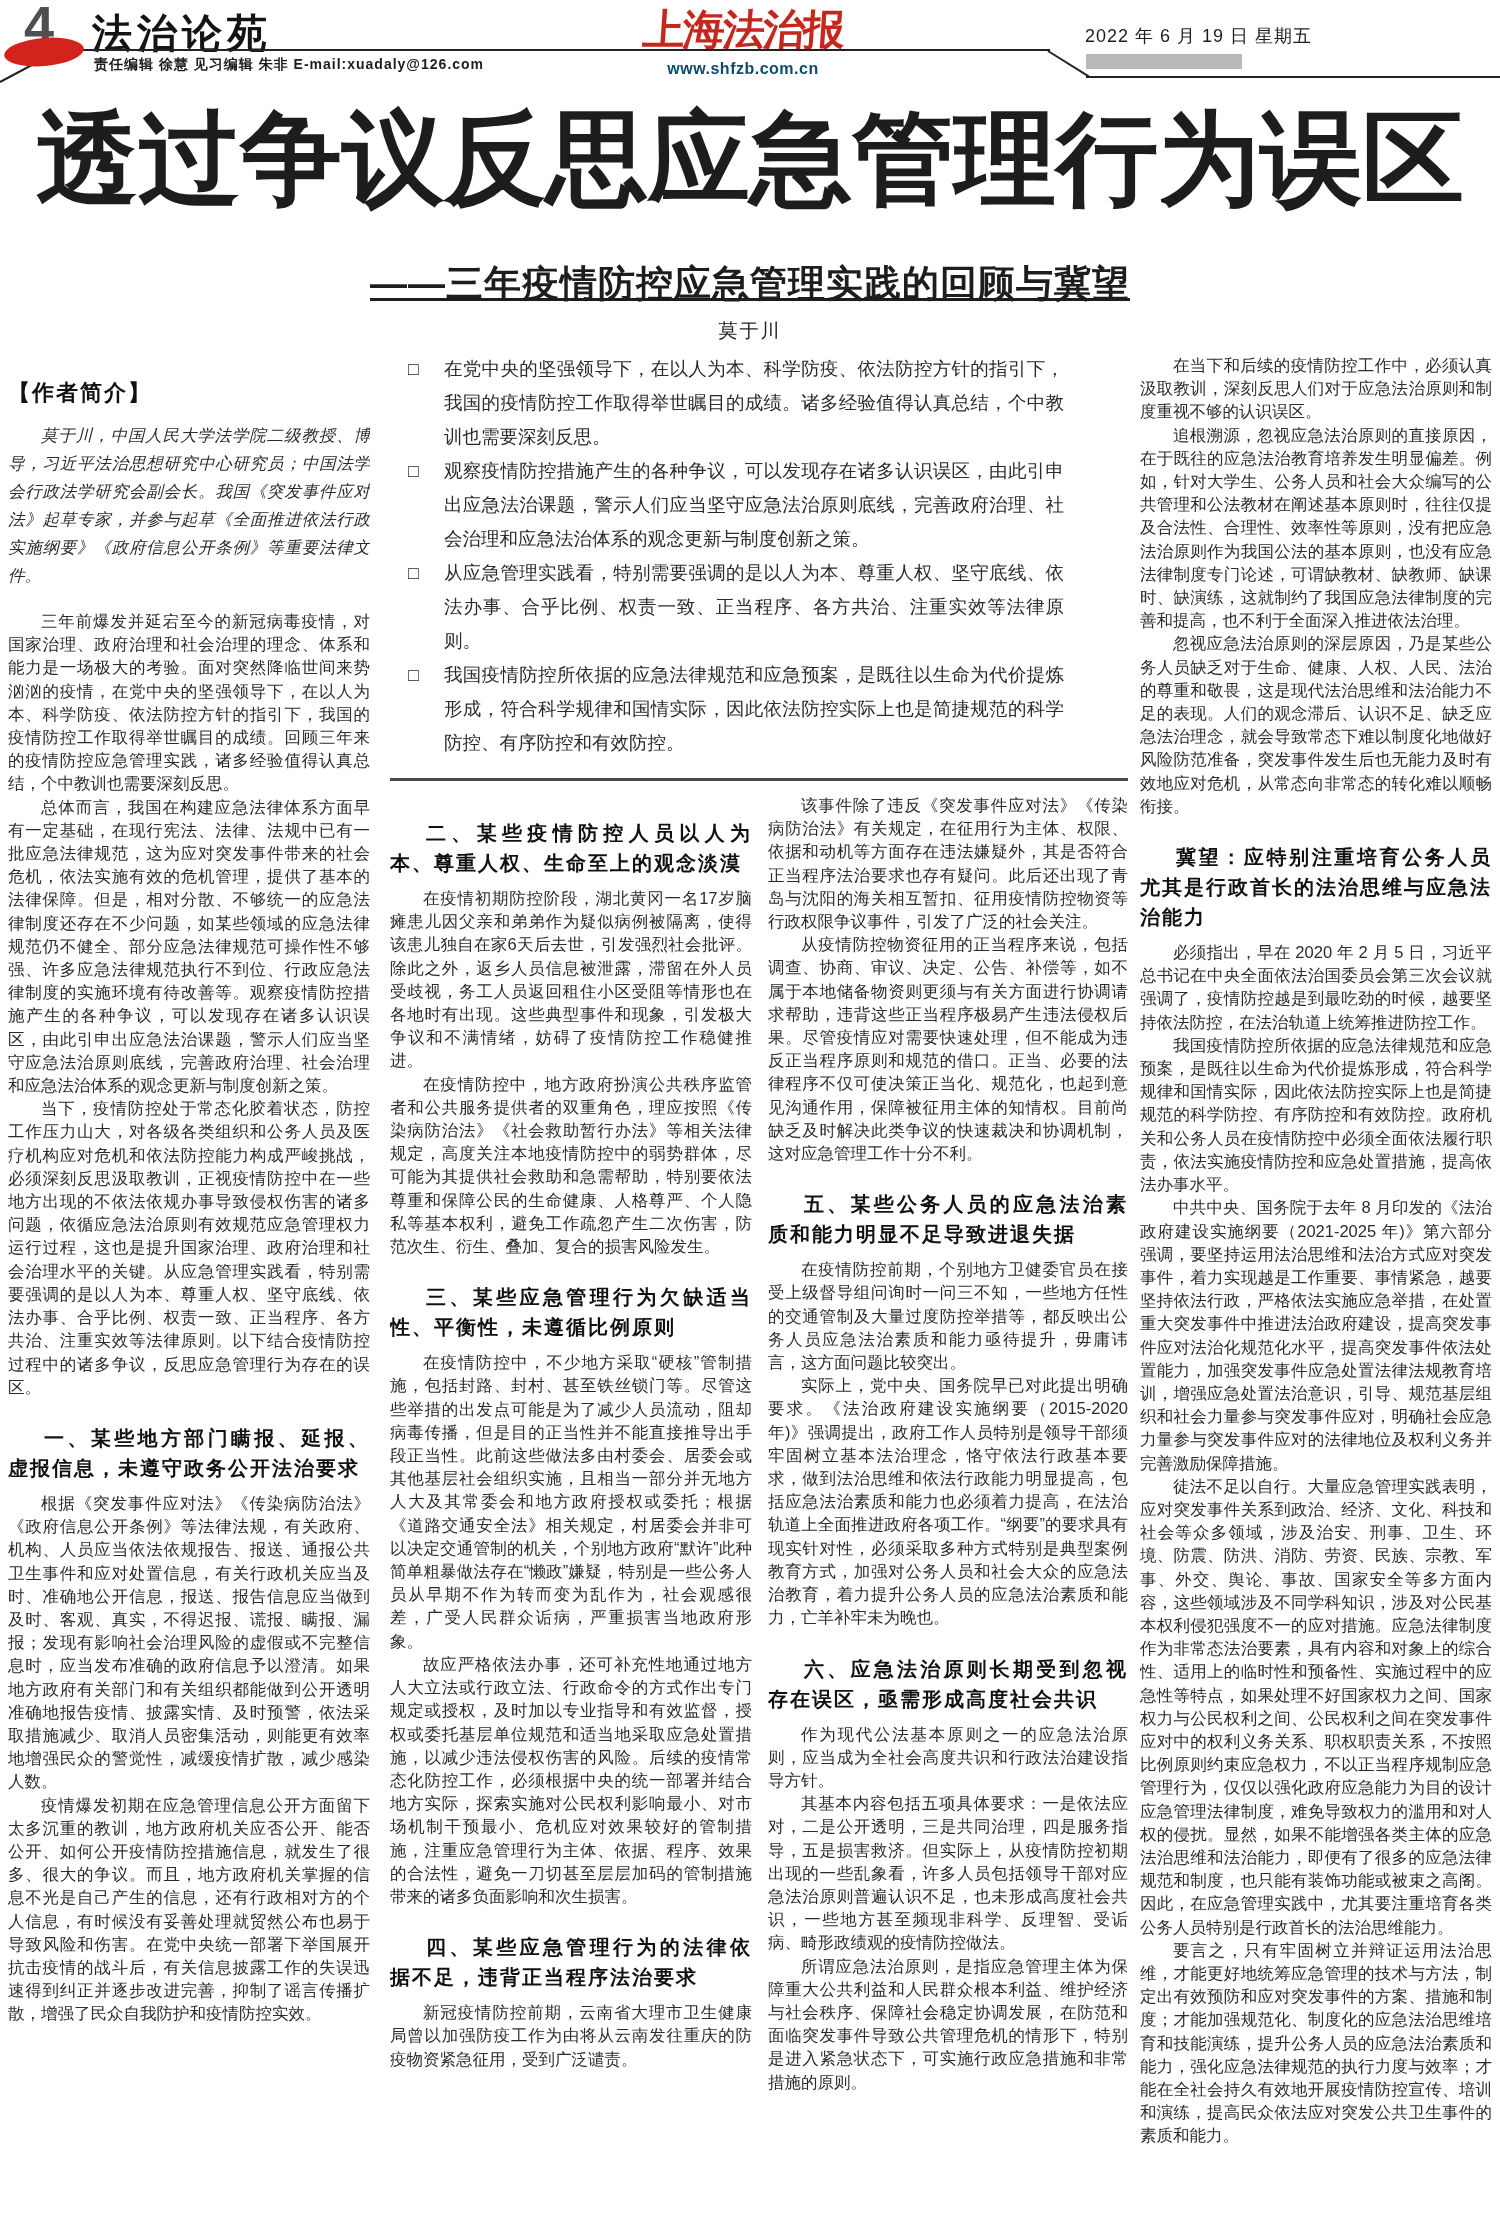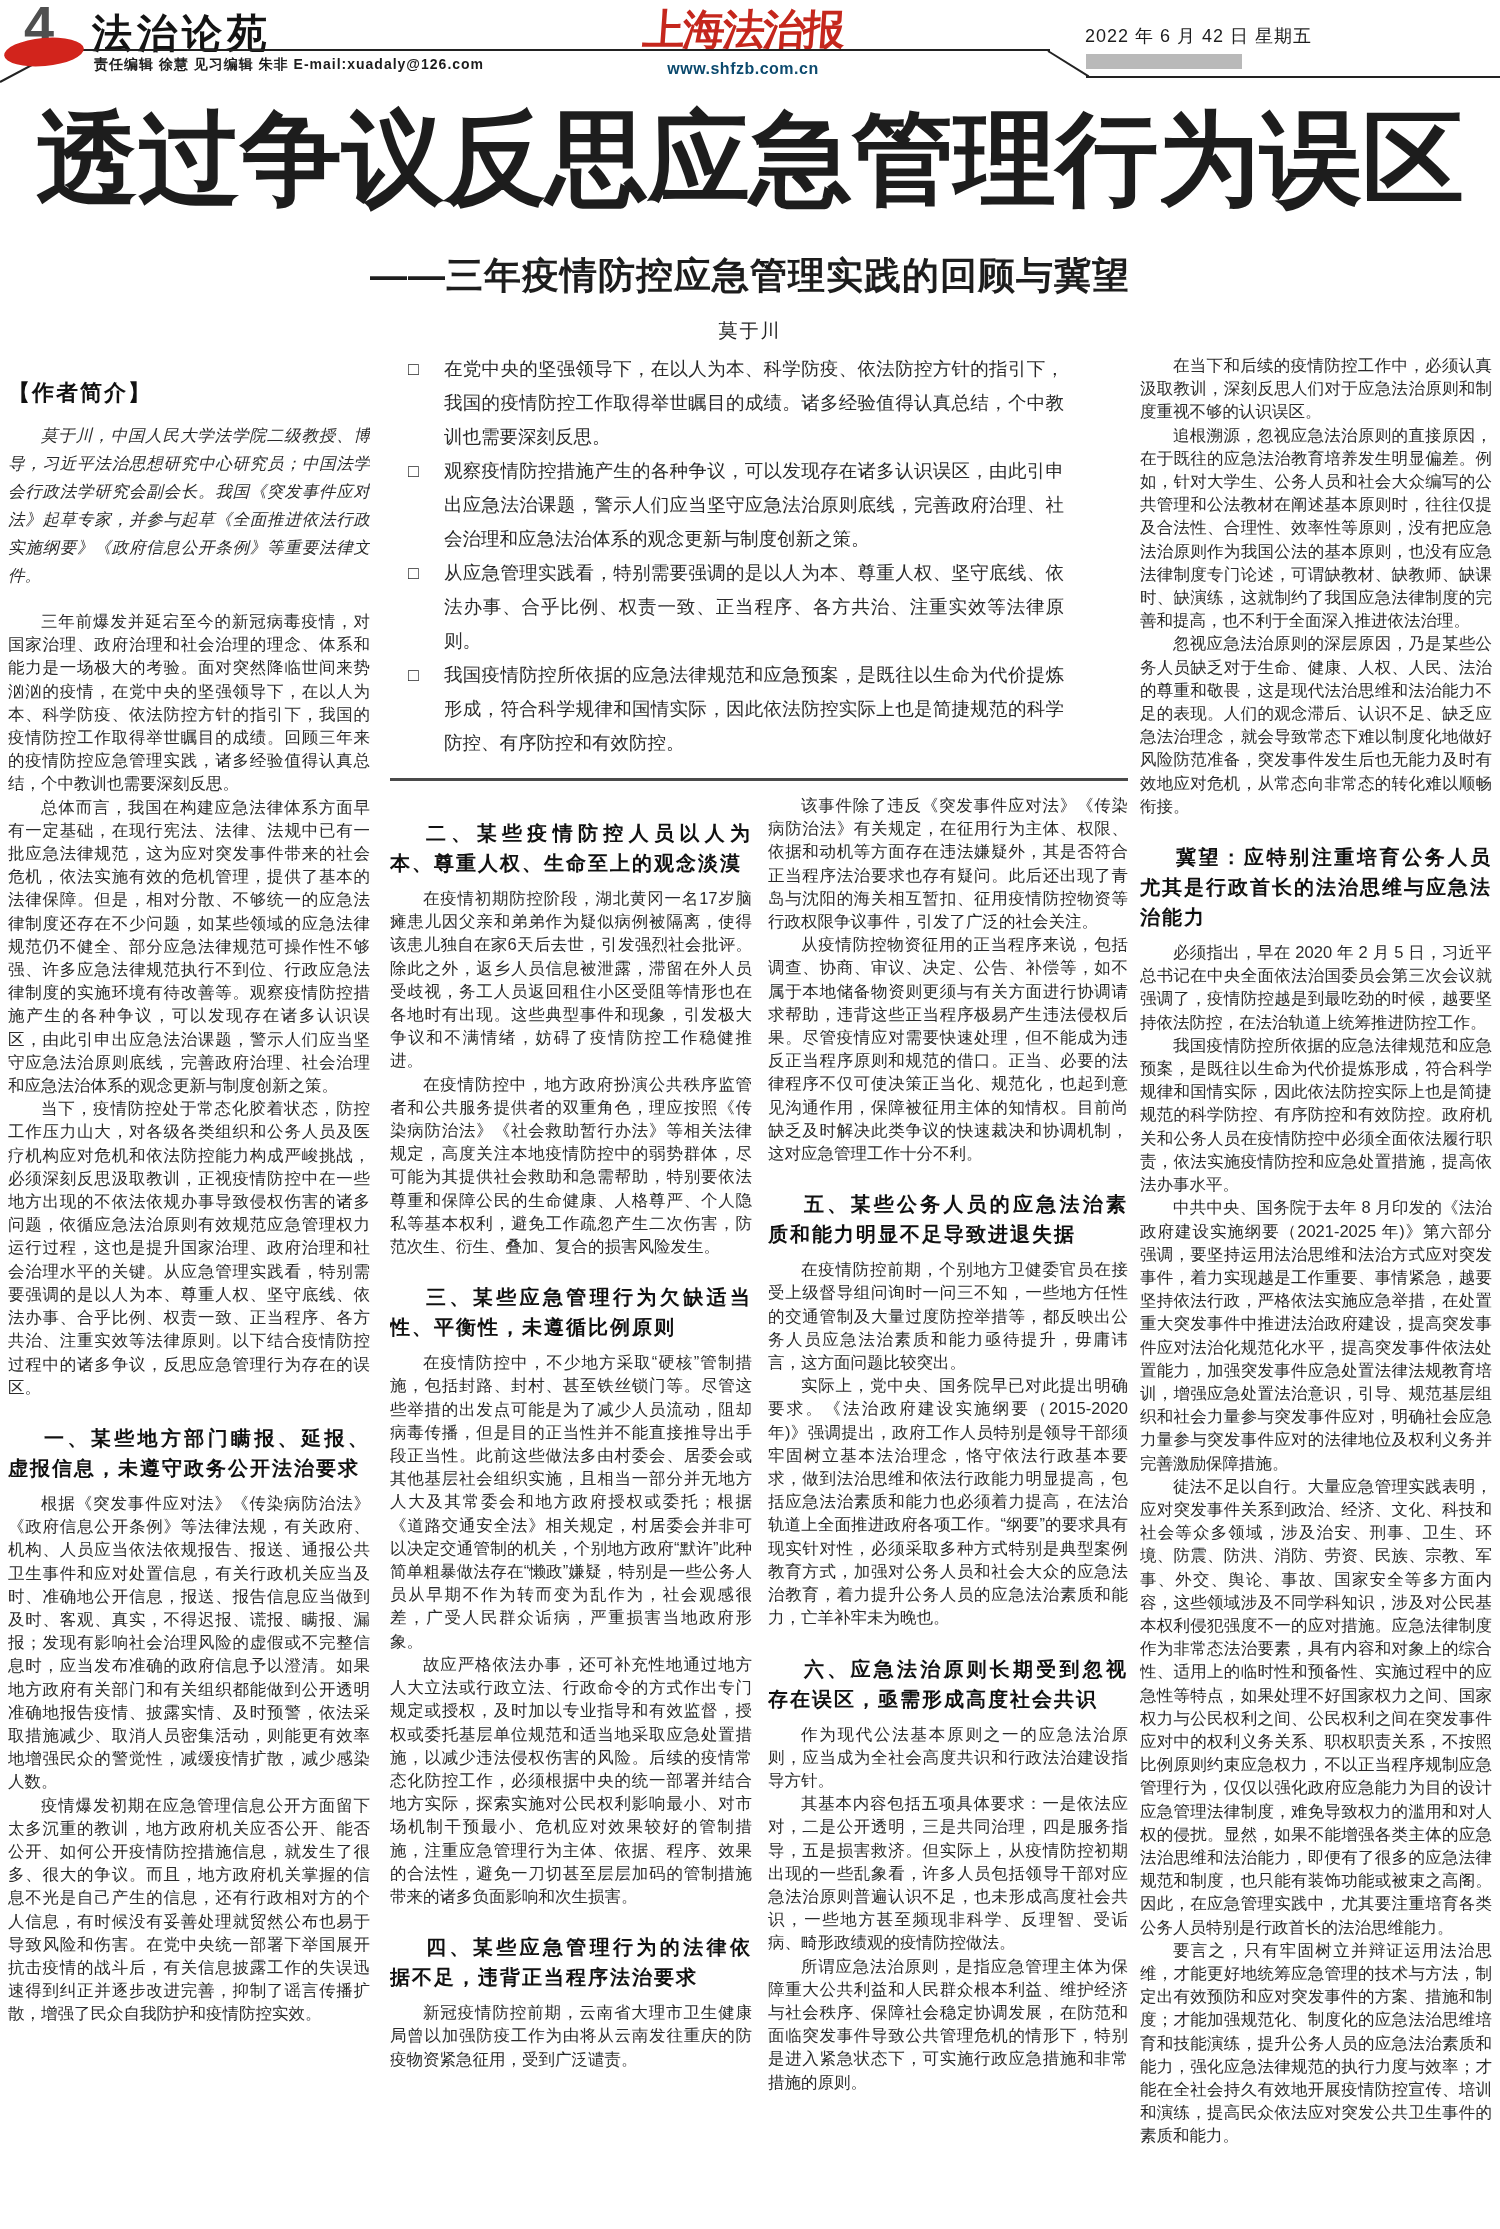--- a/index.html
+++ b/index.html
@@ -23,21 +23,21 @@
   .diag{position:absolute;background:#222;height:2px;transform-origin:left center;}
   .diag-a{left:0;top:81px;width:70px;transform:rotate(-28deg);}
   .line-a{left:58px;top:49px;width:992px;}
   .diag-b{left:1048px;top:50px;width:48px;transform:rotate(32deg);}
   .line-b{left:1086px;top:76px;width:414px;}
 
   
   .headline{position:absolute;left:0;right:0;top:84px;text-align:center;font-size:102px;font-weight:900;
         color:#1d1d1d;letter-spacing:0;line-height:150px;margin:0;}
   .subhead{position:absolute;left:0;right:0;top:247px;text-align:center;font-size:37px;font-weight:700;
-        color:#1d1d1d;letter-spacing:1px;margin:4px;}
+        color:#1d1d1d;letter-spacing:1px;margin:12px;text-decoration:underline;}
   .author{position:absolute;left:0;right:0;top:318px;text-align:center;font-size:19px;color:#222;letter-spacing:2px;}
 
   
   .bullets{position:absolute;left:408px;top:352px;width:656px;margin:0;padding:0;list-style:none;}
   .bullets li{position:relative;padding-left:36px;font-size:18.5px;line-height:34px;text-align:justify;color:#2a2a2a;}
   .bullets .mark{position:absolute;left:0;top:0;font-size:18px;}
   .mid-divider{position:absolute;left:390px;top:778px;width:738px;height:3px;background:#4a4a4a;}
 
   
   .col{position:absolute;overflow:hidden;}
@@ -60,21 +60,21 @@
   <div class="pagenum-badge">
     <span class="num">4</span>
     <span class="ellipse"></span>
   </div>
   <div class="section-title">法治论苑</div>
   <div class="editors">责任编辑 徐慧 见习编辑 朱非 E-mail:xuadaly@126.com</div>
   <div class="masthead">
     <div class="masthead-name">上海法治报</div>
     <div class="website">www.shfzb.com.cn</div>
   </div>
-  <div class="date-line">2022 年 6 月 42 日 星期五</div>
+  <div class="date-line">2022 年 6 月 19 日 星期五</div>
   <div class="gray-bar"></div>
   <div class="diag diag-a"></div>
   <div class="rule line-a"></div>
   <div class="diag diag-b"></div>
   <div class="rule line-b"></div>
 
   <h1 class="headline">透过争议反思应急管理行为误区</h1>
   <h2 class="subhead">——三年疫情防控应急管理实践的回顾与冀望</h2>
   <div class="author">莫于川</div>
 

